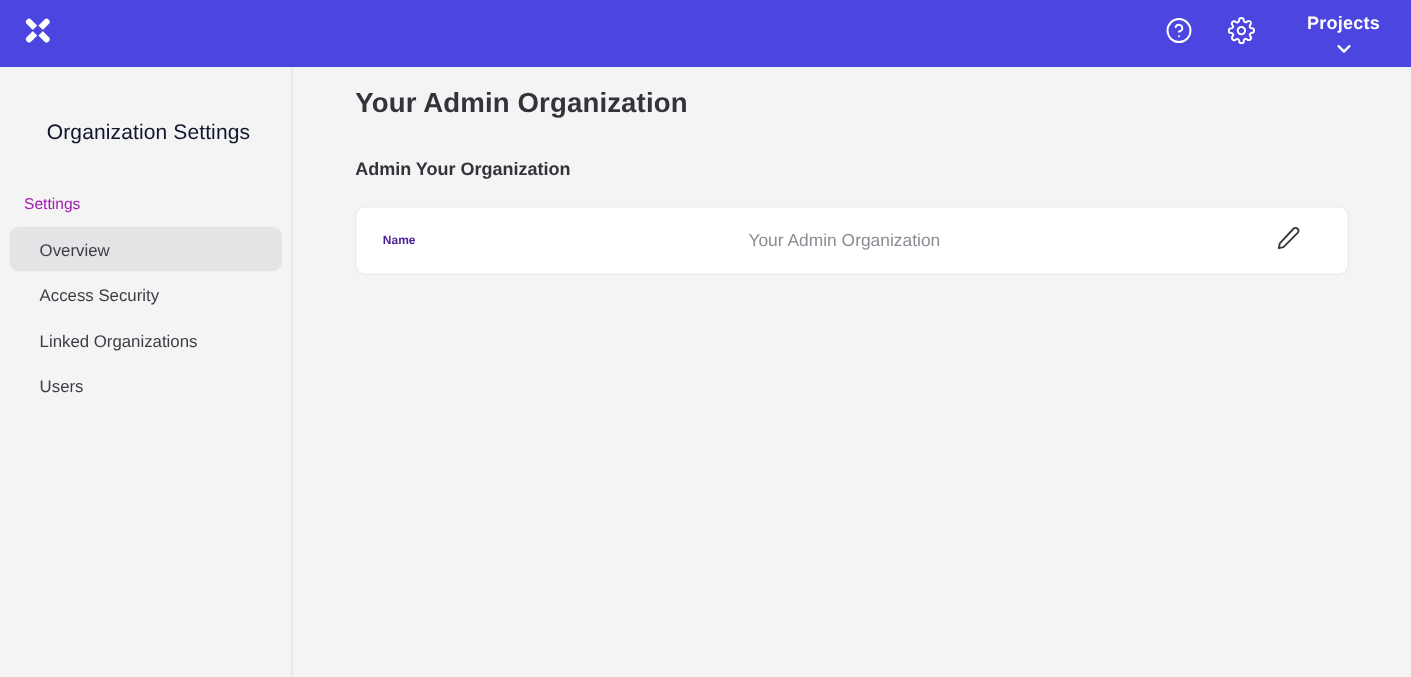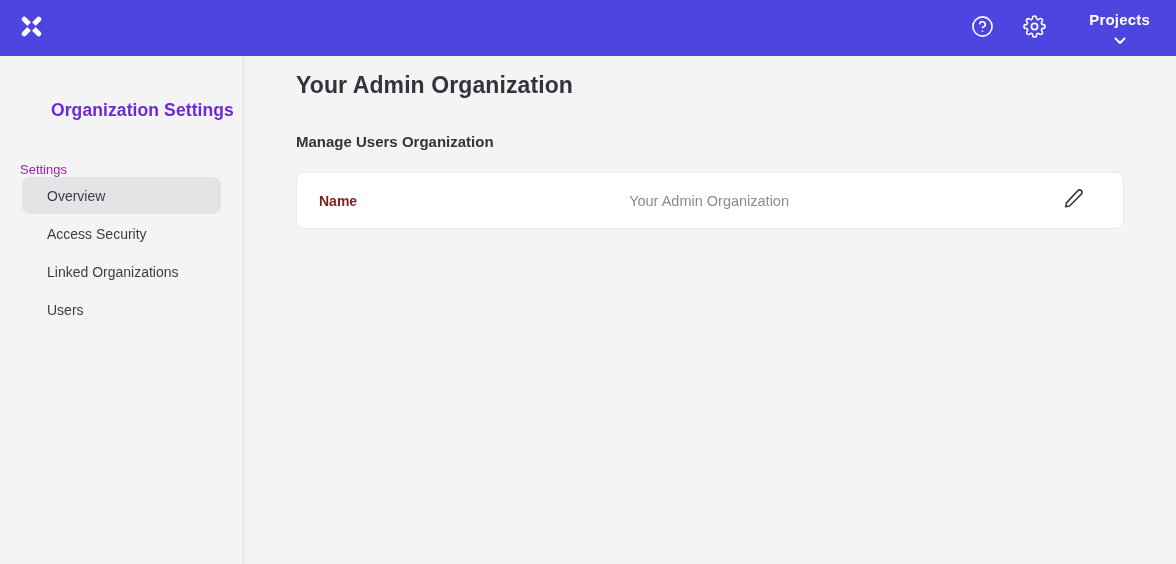--- a/index.html
+++ b/index.html
@@ -36,30 +36,30 @@
   }
 
   
   .sidebar {
     position: absolute; top: 56px; left: 0; bottom: 0; width: 244px;
     background: #f4f4f5;
     border-right: 1px solid #e3e3e7;
     padding-top: 44px;
   }
   .sidebar-title {
-    padding-left: 51px;
-    font-size: 17.5px; font-weight: 700; color: #6d28d9;
+    padding-left: 39px;
+    font-size: 17.5px; font-weight: 400; color: #0f172a;
     letter-spacing: 0.1px;
   }
   .sidebar-section-label {
     margin-top: 41px;
     padding-left: 20px;
     font-size: 13px; color: #a21caf; font-weight: 400;
   }
-  .sidebar-nav { padding: 0 22px; }
+  .sidebar-nav { margin-top: 12px; padding: 0 8px; }
   .nav-item {
     height: 37px; margin-bottom: 1px;
     display: flex; align-items: center;
     padding-left: 25px;
     border-radius: 8px;
     font-size: 14px; font-weight: 500; color: #3c3c45;
     cursor: pointer;
   }
   .nav-item.selected { background: #e4e4e7; }
 
@@ -79,21 +79,21 @@
   }
   .card {
     margin-top: 22px;
     height: 57px;
     background: #ffffff;
     border: 1px solid #e9e9ed;
     border-radius: 8px;
     display: flex; align-items: center;
     padding: 0 38px 0 22px;
   }
-  .field-label { font-size: 14px; font-weight: 700; color: #7f1d1d; }
+  .field-label { font-size: 10px; font-weight: 700; color: #4c1d95; }
   .field-value {
     flex: 1; text-align: center;
     font-size: 14.5px; color: #8b8b93; font-weight: 400;
   }
   .edit-btn {
     width: 24px; height: 24px;
     display: flex; align-items: center; justify-content: center;
     cursor: pointer;
   }
 </style>
@@ -158,21 +158,21 @@
       <span>Linked Organizations</span>
     </div>
     <div class="nav-item">
       <span>Users</span>
     </div>
   </nav>
 </aside>
 
 <main class="main">
   <h1 class="page-title">Your Admin Organization</h1>
-  <h2 class="section-title">Manage Users Organization</h2>
+  <h2 class="section-title">Admin Your Organization</h2>
 
   <div class="card">
     <span class="field-label">Name</span>
     <span class="field-value">Your Admin Organization</span>
     <span class="edit-btn">
       <span>
         <svg width="21" height="21" viewBox="0 0 24 24" fill="none" stroke="#3a3a42" stroke-width="1.8" stroke-linecap="round" stroke-linejoin="round">
           <path d="M17 3a2.828 2.828 0 1 1 4 4L7.5 20.5 3 21.5 4 17 17 3z"></path>
         </svg>
       </span>

